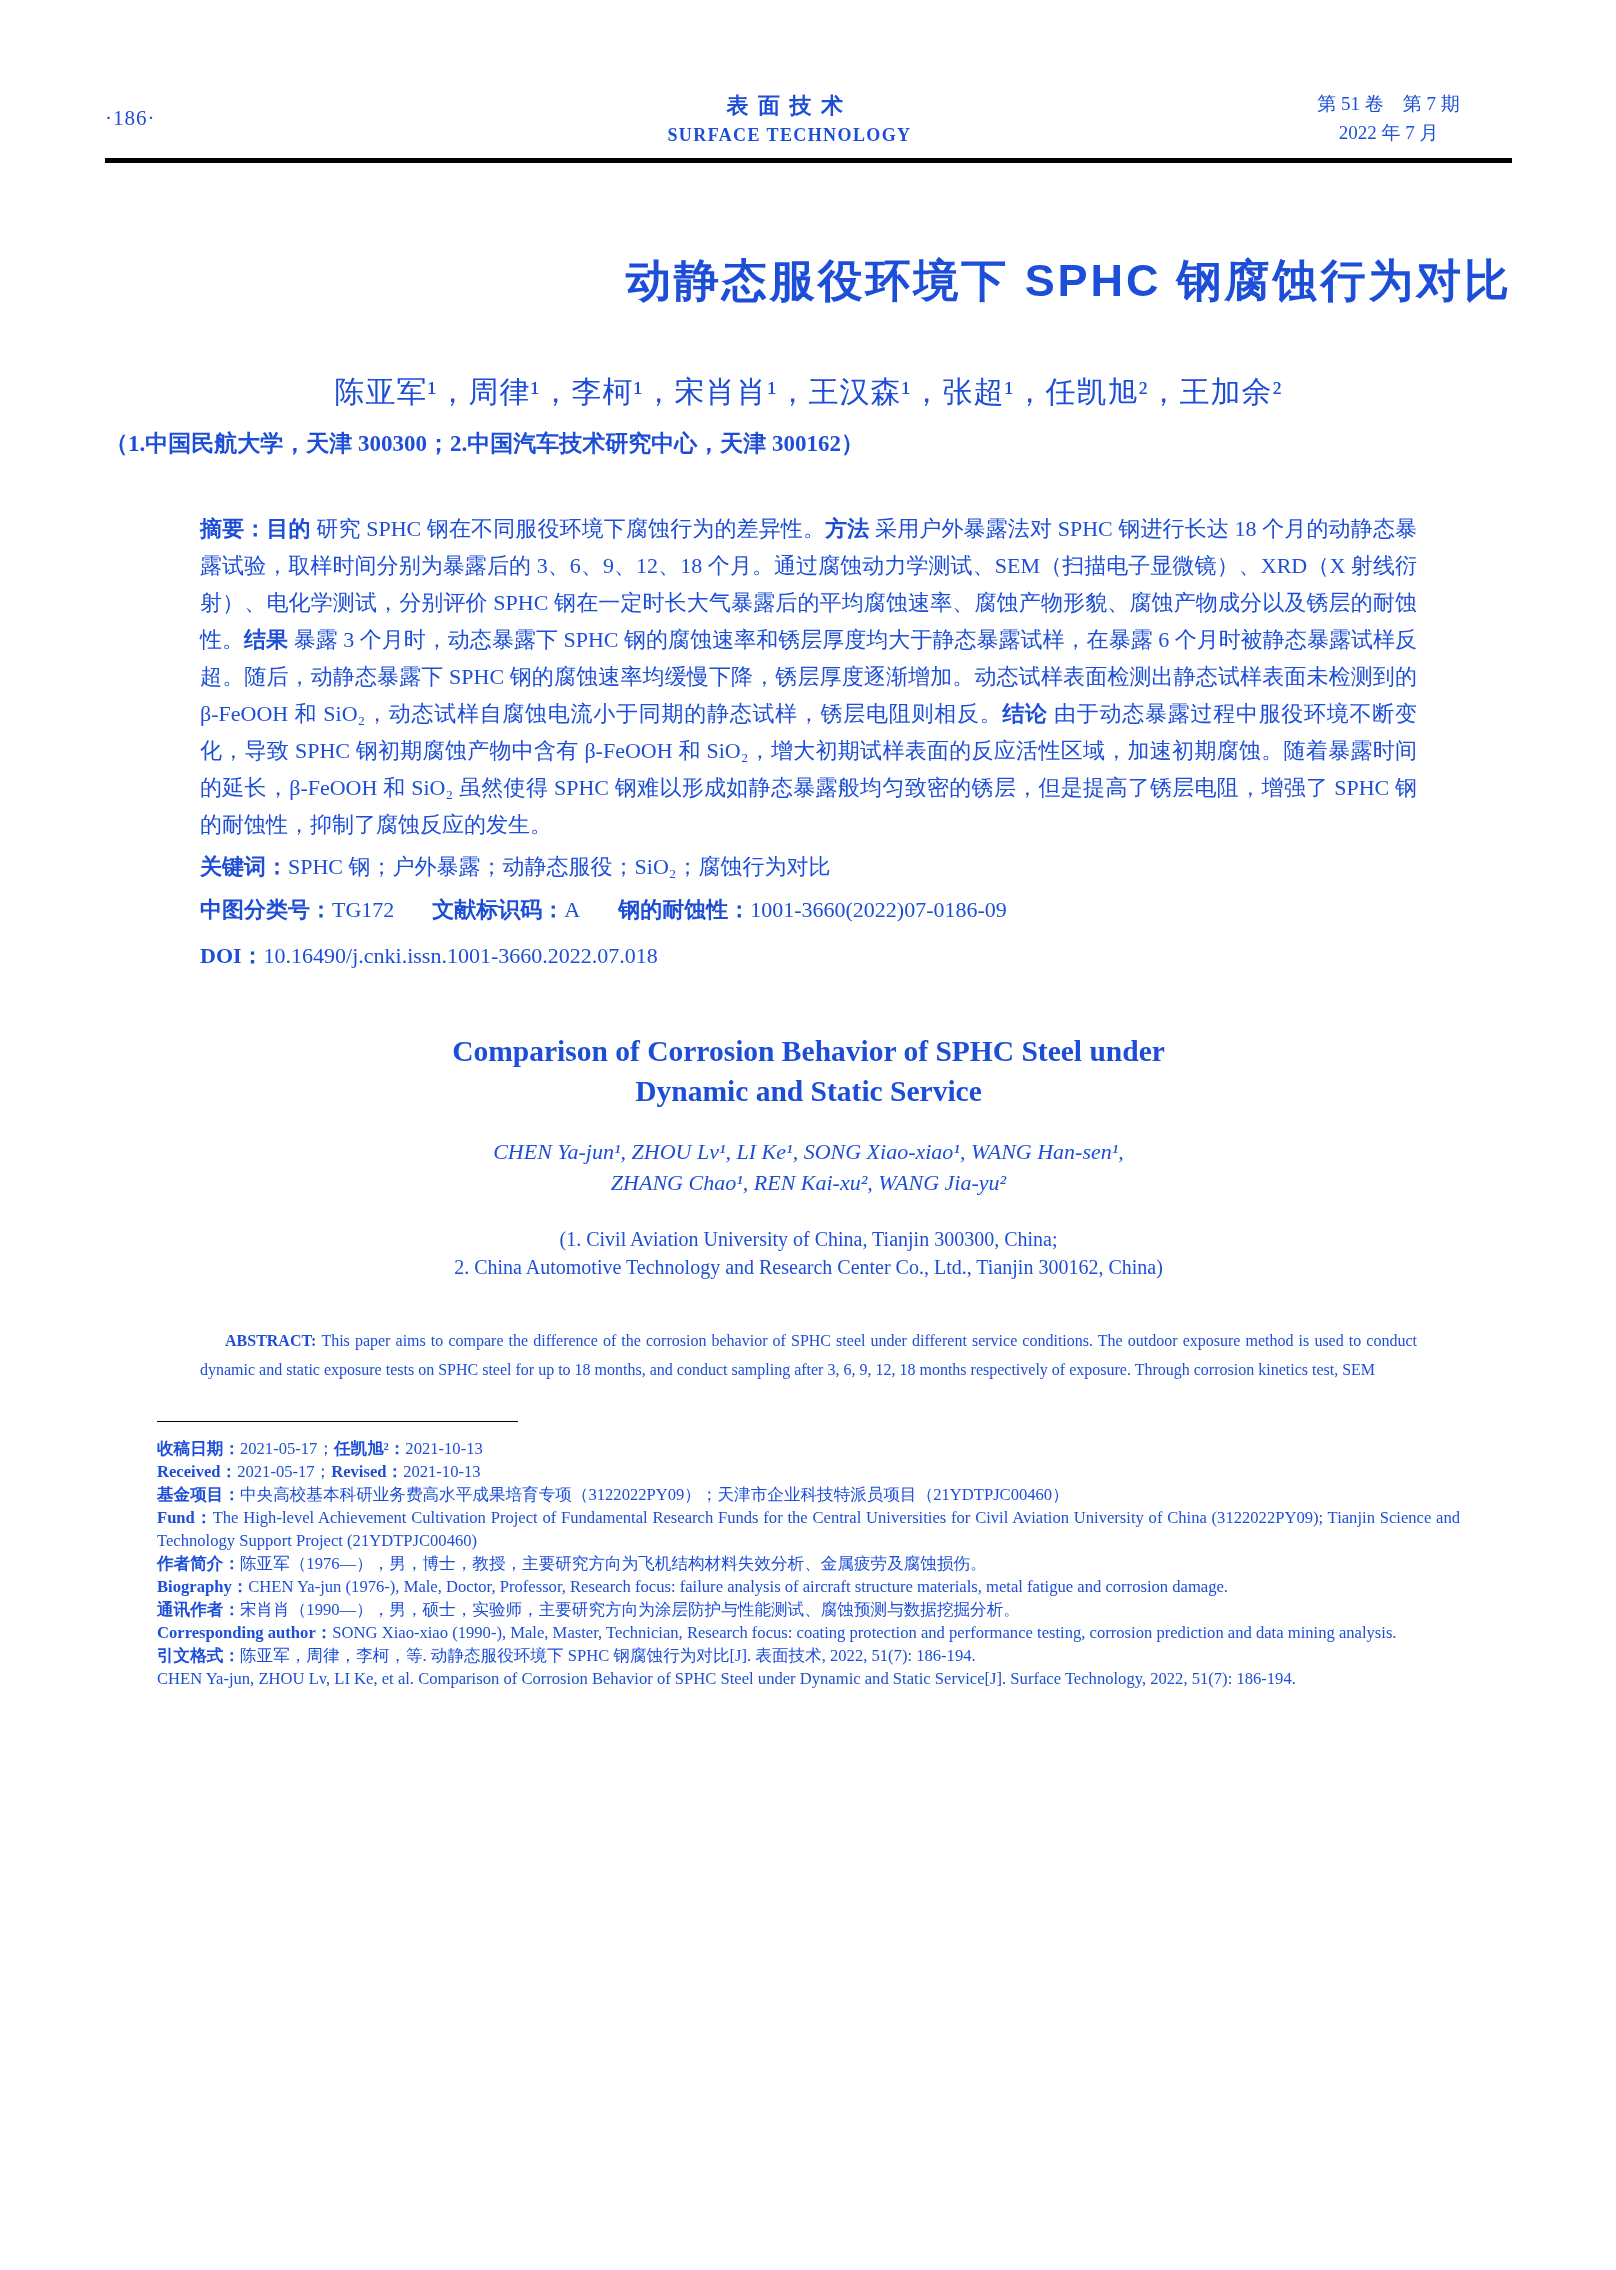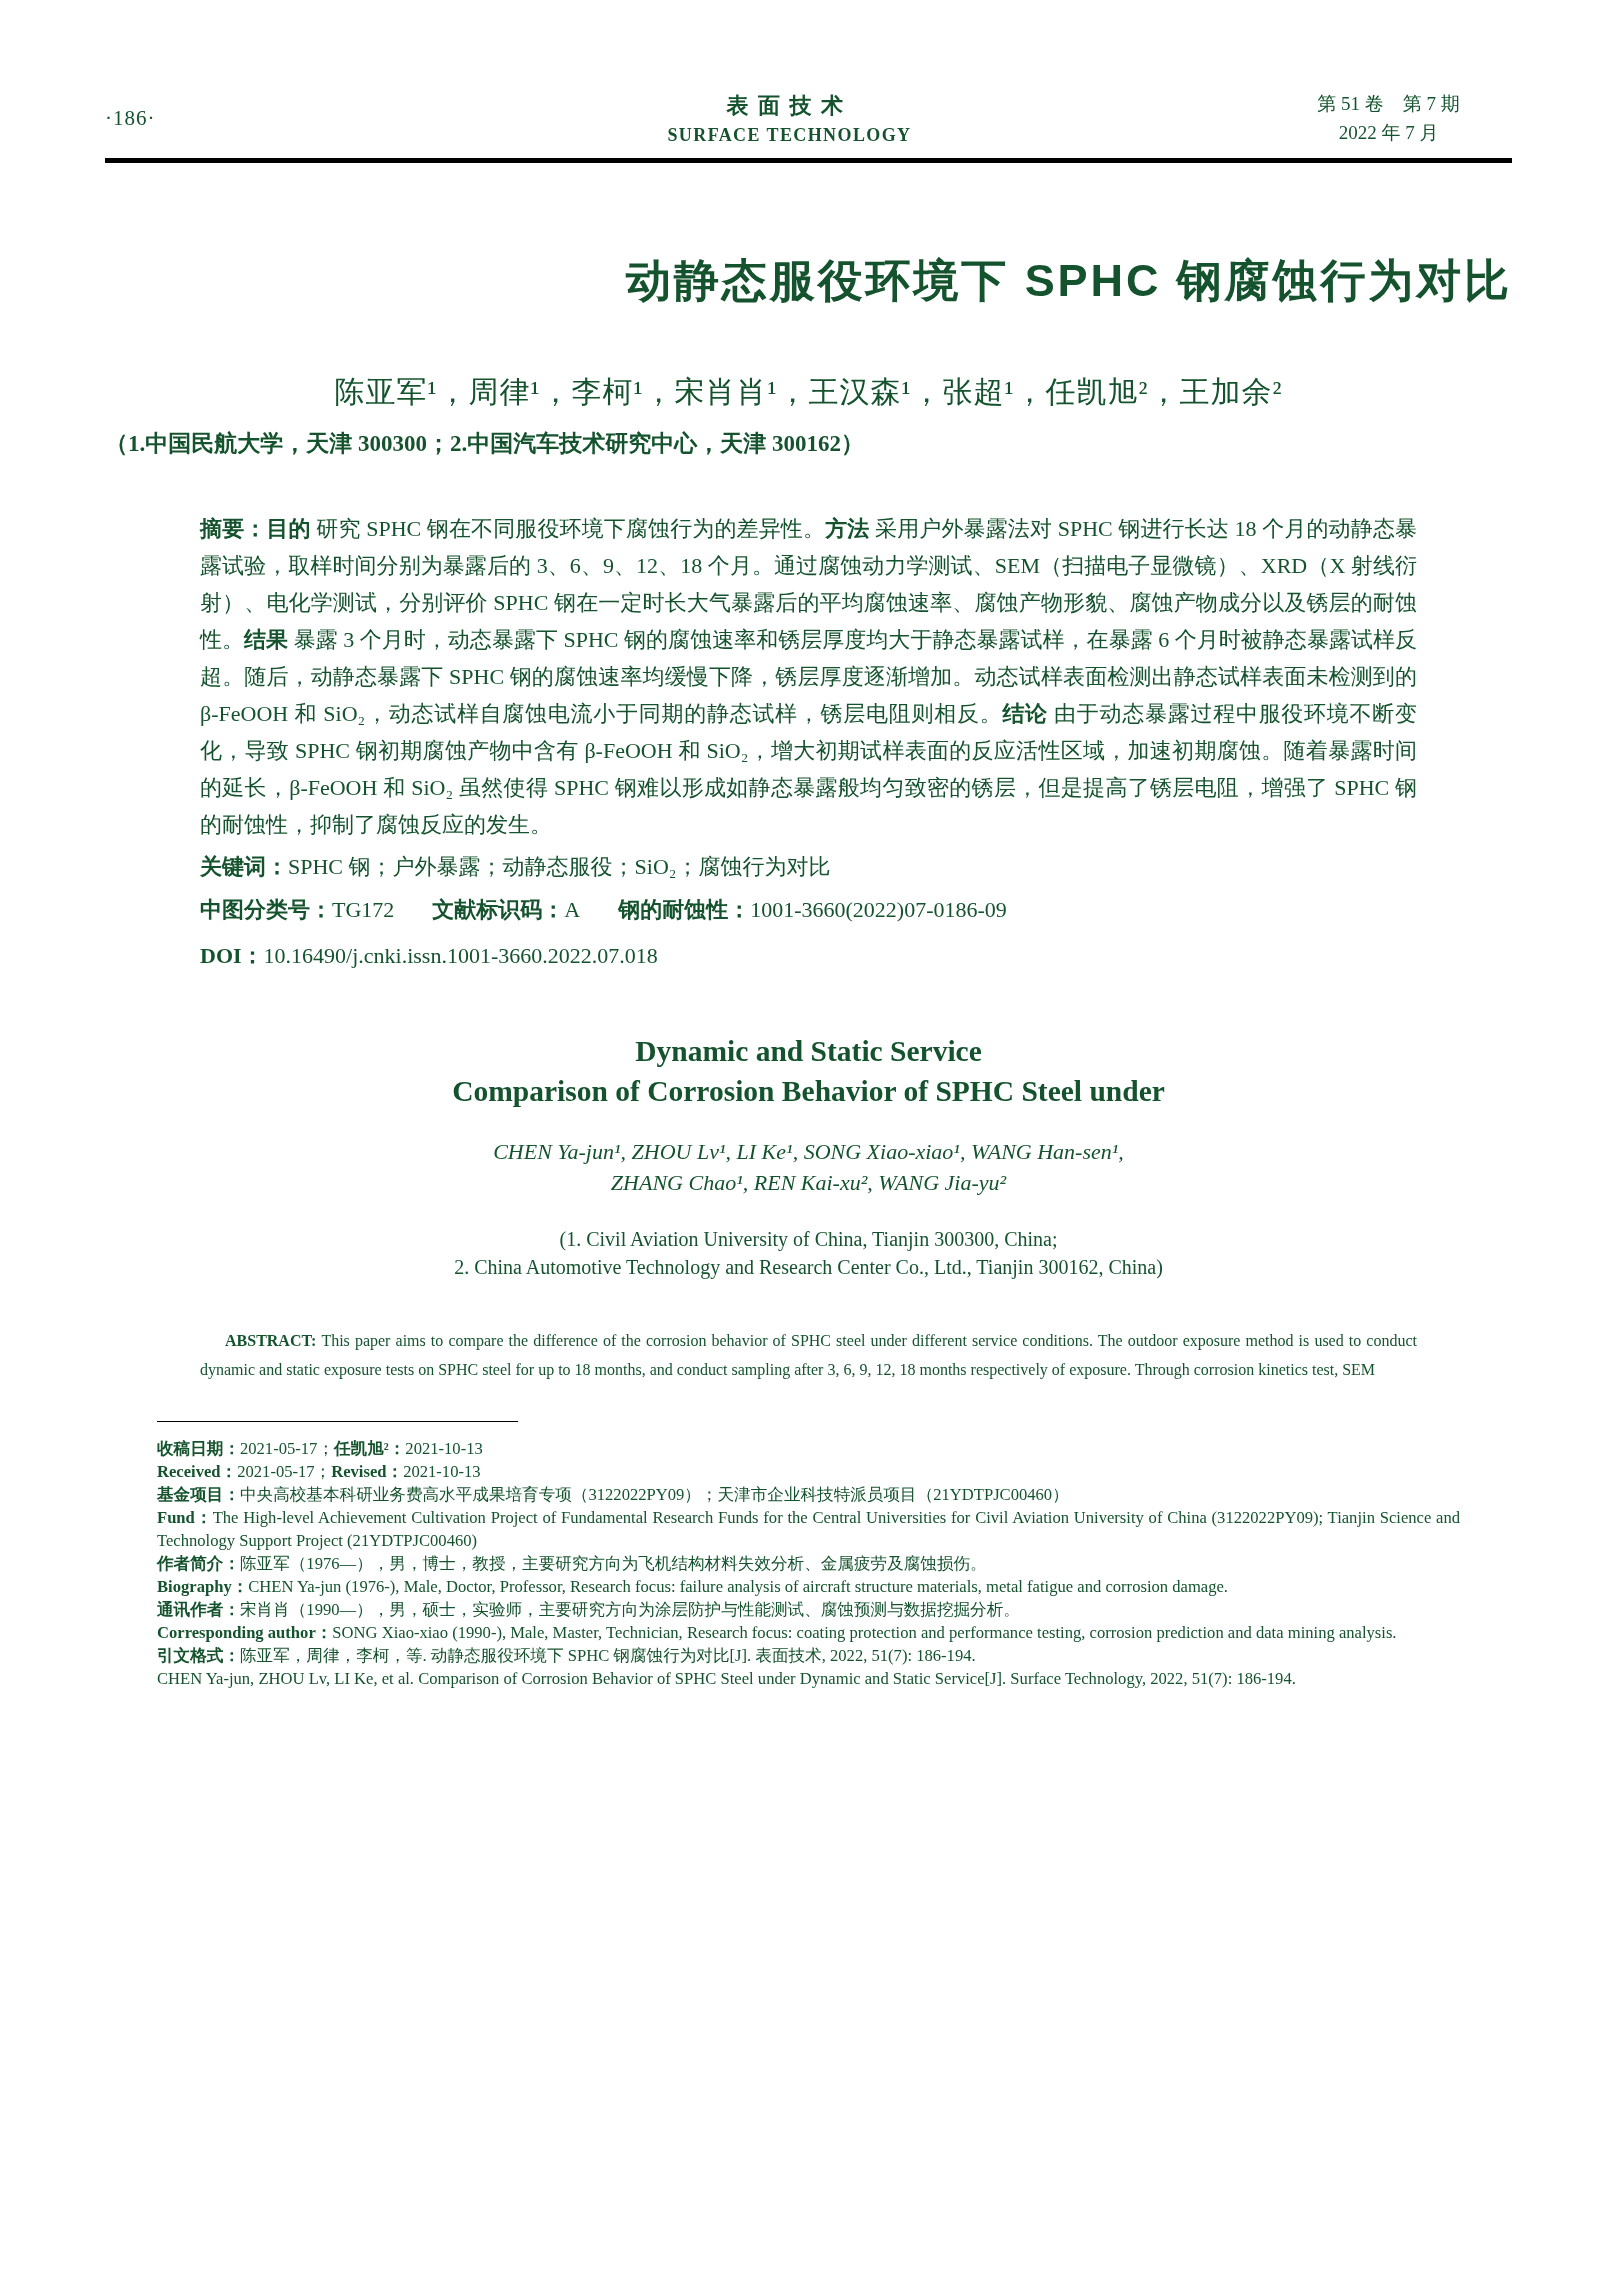--- a/index.html
+++ b/index.html
@@ -3,21 +3,21 @@
 <meta charset="utf-8">
 <style>
   * { margin:0; padding:0; box-sizing:border-box; }
   html,body { background:#ffffff; }
   .page {
     position:relative;
     width:1617px;
     height:2270px;
     margin:0 auto;
     background:#ffffff;
-    color:#14532d;
+    color:#1d4ed8;
     font-family:"Liberation Serif","DejaVu Serif",serif;
     padding:90px 105px 0 105px;
     overflow:hidden;
   }
   
   .header { display:flex; align-items:center; }
   .h-left { width:209px; font-size:21px; letter-spacing:1px; }
   .h-center { flex:1; text-align:center;font-weight:bold; }
   .h-cn { font-size:22px; letter-spacing:9.5px; }
   .h-en { font-size:18px; letter-spacing:1.4px; margin-top:4.8px; }
@@ -79,22 +79,22 @@
     <p class="abstract-cn"><span class="b">摘要：</span><span class="b">目的 </span><span>研究 SPHC 钢在不同服役环境下腐蚀行为的差异性。</span><span class="b">方法 </span><span>采用户外暴露法对 SPHC 钢进行长达 18 个月的动静态暴露试验，取样时间分别为暴露后的 3、6、9、12、18 个月。通过腐蚀动力学测试、SEM（扫描电子显微镜）、XRD（X 射线衍射）、电化学测试，分别评价 SPHC 钢在一定时长大气暴露后的平均腐蚀速率、腐蚀产物形貌、腐蚀产物成分以及锈层的耐蚀性。</span><span class="b">结果 </span><span>暴露 3 个月时，动态暴露下 SPHC 钢的腐蚀速率和锈层厚度均大于静态暴露试样，在暴露 6 个月时被静态暴露试样反超。随后，动静态暴露下 SPHC 钢的腐蚀速率均缓慢下降，锈层厚度逐渐增加。动态试样表面检测出静态试样表面未检测到的 β-FeOOH 和 SiO₂，动态试样自腐蚀电流小于同期的静态试样，锈层电阻则相反。</span><span class="b">结论 </span><span>由于动态暴露过程中服役环境不断变化，导致 SPHC 钢初期腐蚀产物中含有 β-FeOOH 和 SiO₂，增大初期试样表面的反应活性区域，加速初期腐蚀。随着暴露时间的延长，β-FeOOH 和 SiO₂ 虽然使得 SPHC 钢难以形成如静态暴露般均匀致密的锈层，但是提高了锈层电阻，增强了 SPHC 钢的耐蚀性，抑制了腐蚀反应的发生。</span></p>
 
     <p class="kw-line"><span class="b">关键词：</span><span>SPHC 钢；户外暴露；动静态服役；SiO₂；腐蚀行为对比</span></p>
 
     <p class="clc-line"><span class="b">中图分类号：</span><span class="gap">TG172</span><span class="b">文献标识码：</span><span class="gap">A</span><span class="b">钢的耐蚀性：</span><span>1001-3660(2022)07-0186-09</span></p>
 
     <p class="doi-line"><span class="b">DOI：</span><span>10.16490/j.cnki.issn.1001-3660.2022.07.018</span></p>
   </div>
 
   <h2 class="title-en">
+    <div>Comparison of Corrosion Behavior of SPHC Steel under</div>
     <div>Dynamic and Static Service</div>
-    <div>Comparison of Corrosion Behavior of SPHC Steel under</div>
   </h2>
   <div class="authors-en">
     <div>CHEN Ya-jun¹, ZHOU Lv¹, LI Ke¹, SONG Xiao-xiao¹, WANG Han-sen¹,</div>
     <div>ZHANG Chao¹, REN Kai-xu², WANG Jia-yu²</div>
   </div>
   <div class="affil-en">
     <div>(1. Civil Aviation University of China, Tianjin 300300, China;</div>
     <div>2. China Automotive Technology and Research Center Co., Ltd., Tianjin 300162, China)</div>
   </div>
 

